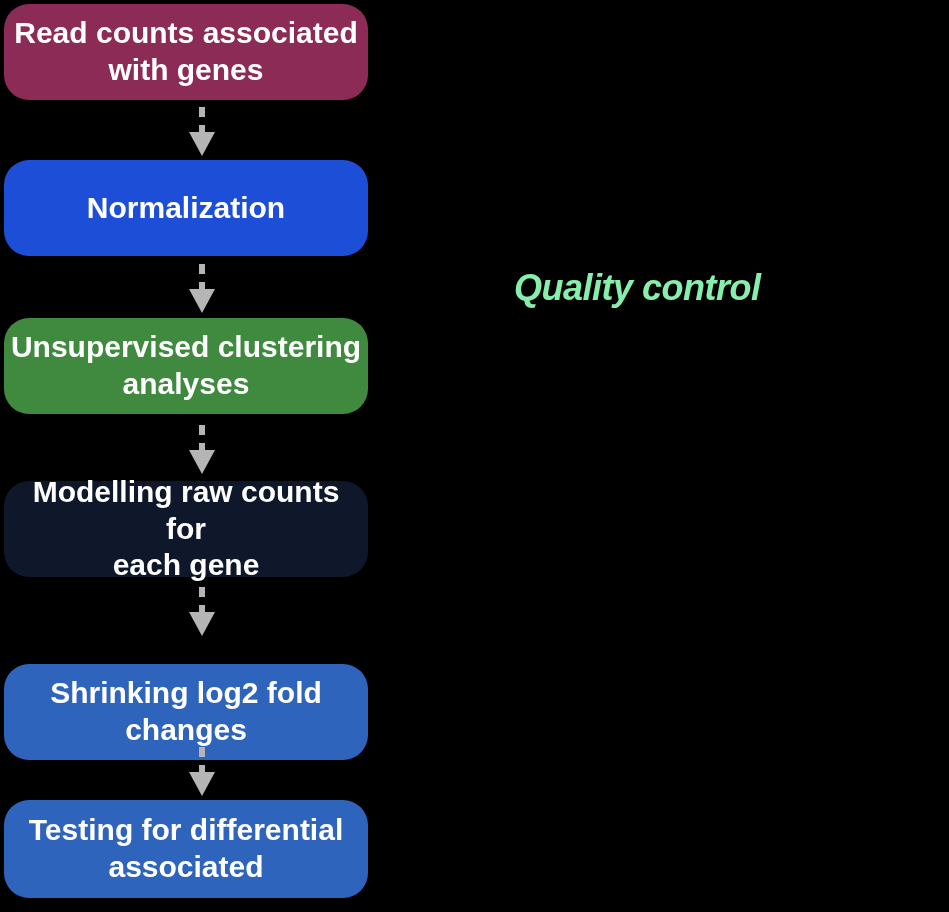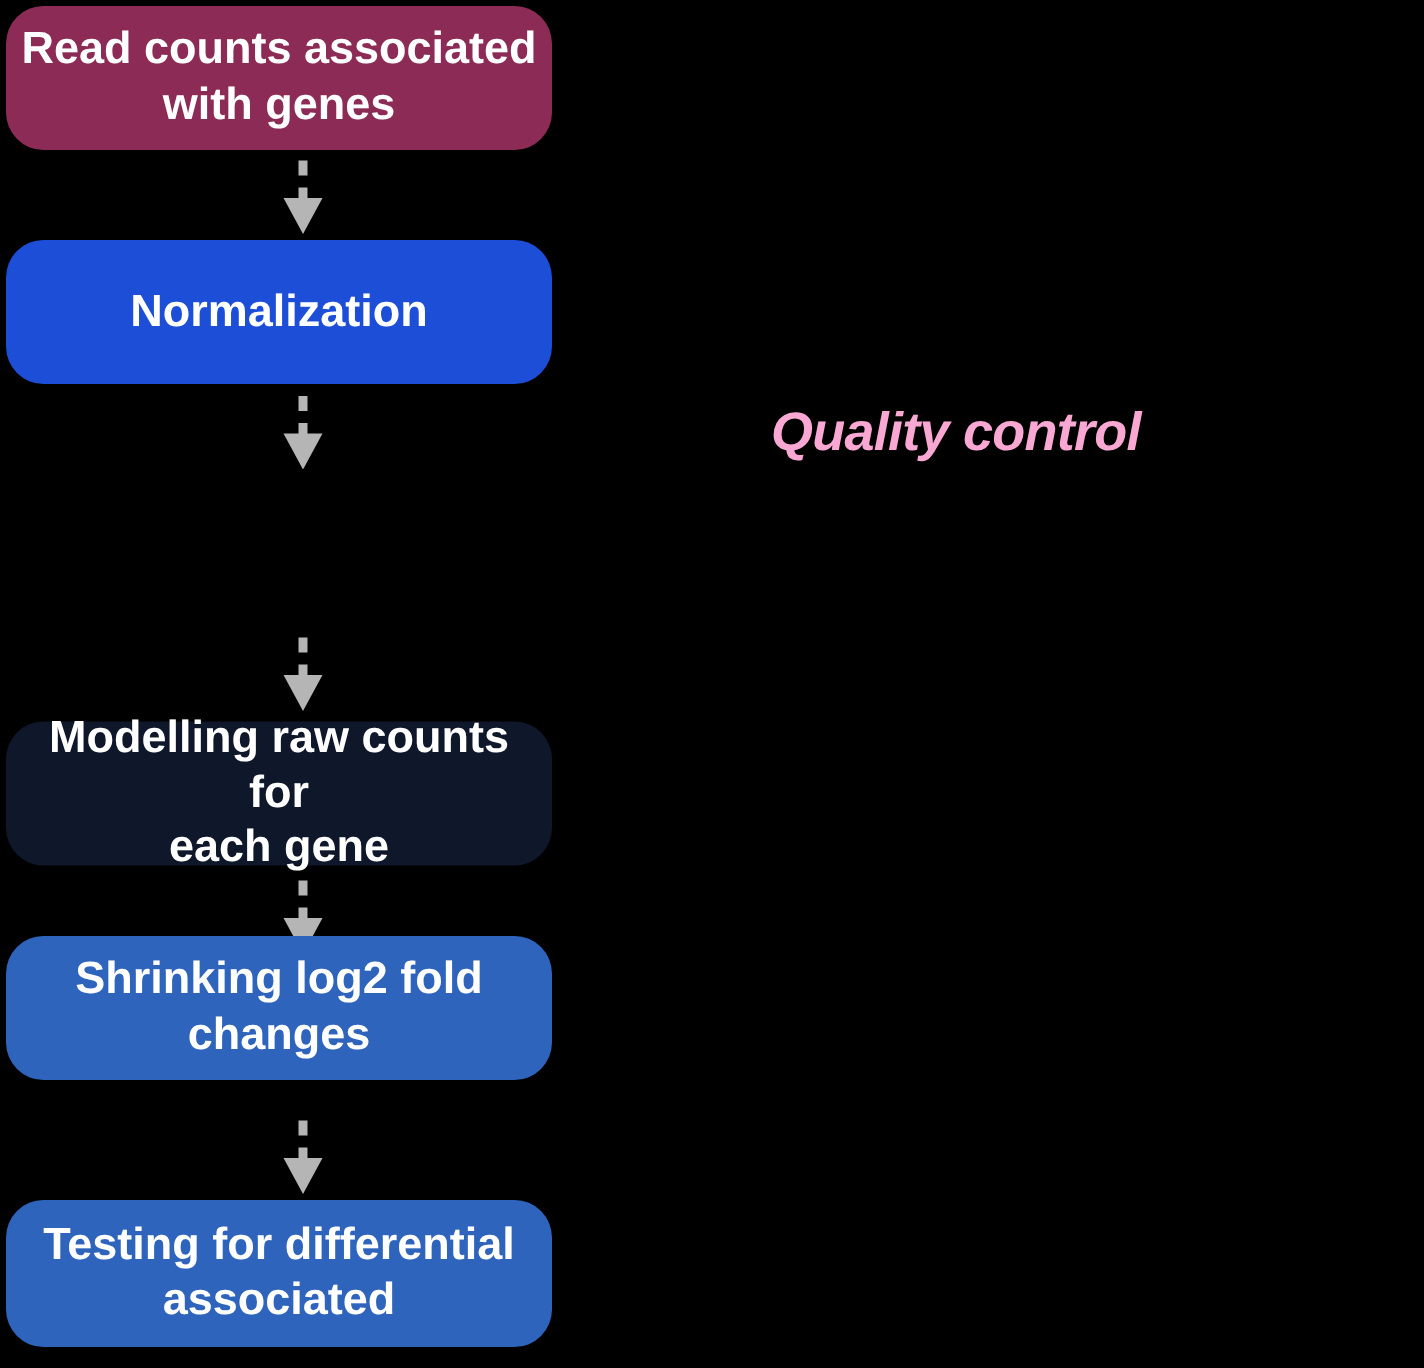--- a/index.html
+++ b/index.html
@@ -30,21 +30,21 @@
     font-weight: bold;
     line-height: 1.22;
     white-space: pre-line;
     box-sizing: border-box;
     padding: 0 6px;
   }
   .box-1 { top: 4px; }
   .box-2 { top: 160px; }
   .box-3 { top: 318px; }
   .box-4 { top: 481px; }
-  .box-5 { top: 624px; }
+  .box-5 { top: 664px; }
   .box-6 { top: 800px; height: 98px; }
 
   .connector {
     position: absolute;
     left: 187px;
     width: 30px;
     height: 50px;
   }
   .conn-1 { top: 106px; }
   .conn-2 { top: 263px; }
@@ -76,20 +76,22 @@
     <polygon points="2,26 28,26 15,50" fill="currentColor"></polygon>
   </svg>
 
   <div class="flow-box box-2" style="background-color: #1d4ed8;">Normalization</div>
 
   <svg class="connector conn-2" viewBox="0 0 30 50" style="color: rgb(181, 181, 181);">
     <line x1="15" y1="1" x2="15" y2="27" stroke="currentColor" stroke-width="6" stroke-dasharray="10 8"></line>
     <polygon points="2,26 28,26 15,50" fill="currentColor"></polygon>
   </svg>
 
+  <div class="flow-box box-3" style="background-color: rgb(63, 138, 63);">Unsupervised clustering
+analyses</div>
 
   <svg class="connector conn-3" viewBox="0 0 30 50" style="color: rgb(181, 181, 181);">
     <line x1="15" y1="1" x2="15" y2="27" stroke="currentColor" stroke-width="6" stroke-dasharray="10 8"></line>
     <polygon points="2,26 28,26 15,50" fill="currentColor"></polygon>
   </svg>
 
   <div class="flow-box box-4" style="background-color: #0f172a;">Modelling raw counts for
 each gene</div>
 
   <svg class="connector conn-4" viewBox="0 0 30 50" style="color: rgb(181, 181, 181);">
@@ -101,16 +103,16 @@
 changes</div>
 
   <svg class="connector conn-5" viewBox="0 0 30 50" style="color: rgb(181, 181, 181);">
     <line x1="15" y1="1" x2="15" y2="27" stroke="currentColor" stroke-width="6" stroke-dasharray="10 8"></line>
     <polygon points="2,26 28,26 15,50" fill="currentColor"></polygon>
   </svg>
 
   <div class="flow-box box-6" style="background-color: rgb(47, 100, 189);">Testing for differential
 associated</div>
 
-  <div class="group-label label-qc" style="color: #f9a8d4;">Quality control</div>
+  <div class="group-label label-qc" style="color: #86efac;">Quality control</div>
 
 
 </div>
 
 </body></html>

